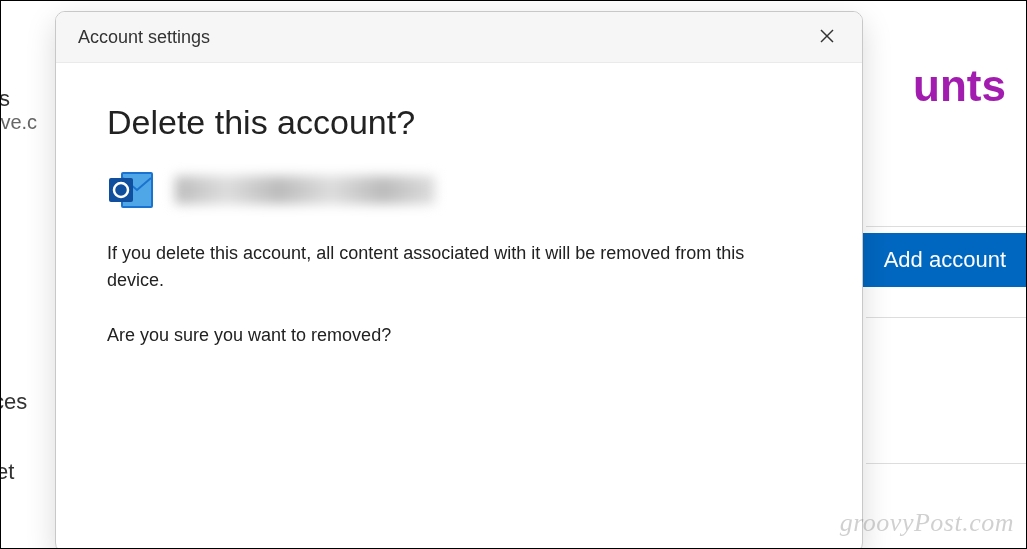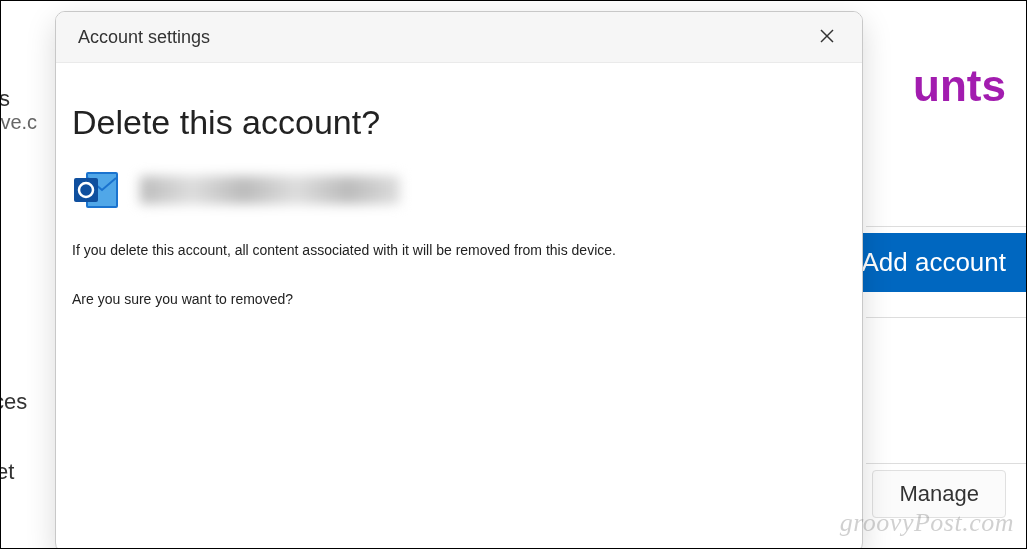--- a/index.html
+++ b/index.html
@@ -53,21 +53,21 @@
       font-size: 22px;
       color: #333;
     }
     .bg-add-account {
       position: absolute;
       top: 232px;
       right: 0;
       background: #0067c0;
       color: #fff;
       padding: 14px 20px 14px 26px;
-      font-size: 26px;
+      font-size: 22px;
       cursor: pointer;
     }
     .bg-divider {
       position: absolute;
       right: 0;
       width: 160px;
       height: 1px;
       background: #ddd;
     }
     .bg-manage {
@@ -110,20 +110,21 @@
       font-size: 18px;
       color: #333;
       background: none;
       border: none;
       cursor: pointer;
       padding: 4px 8px;
       line-height: 1;
     }
     .modal-body {
       padding: 40px 32px 20px 16px;
+      margin-left: 35px;
     }
     .modal-heading {
       font-size: 34px;
       font-weight: 400;
       color: #222;
       margin-bottom: 26px;
     }
     .account-row {
       display: flex;
       align-items: center;
@@ -138,21 +139,21 @@
     }
     .outlook-icon svg { width: 100%; height: 100%; }
     .redacted-email {
       width: 260px;
       height: 28px;
       filter: blur(6px);
       background: linear-gradient(90deg, #bbb 0%, #ddd 20%, #bbb 40%, #ddd 60%, #bbb 80%, #ddd 100%);
       border-radius: 2px;
     }
     .modal-text {
-      font-size: 14px;
+      font-size: 18px;
       color: #222;
       line-height: 1.5;
       margin-bottom: 28px;
       max-width: 680px;
     }
     .watermark {
       position: absolute;
       bottom: 10px;
       right: 12px;
       font-size: 26px;
@@ -169,21 +170,20 @@
 <div class="background-page">
   <div class="bg-title">unts</div>
   <div class="bg-sidebar-text1">s</div>
   <div class="bg-sidebar-text2">ive.c</div>
   <div class="bg-sidebar-text3">ces</div>
   <div class="bg-sidebar-text4">et</div>
   <div class="bg-divider" style="top:225px"></div>
   <div class="bg-add-account">Add account</div>
   <div class="bg-divider" style="top:316px"></div>
   <div class="bg-divider" style="top:462px"></div>
-  <div class="bg-manage">Manage</div>
 </div>
 
 <div class="modal">
   <div class="modal-header">
     <div class="modal-header-title">Account settings</div>
     <button class="close-btn">
       <span>
         <svg width="14" height="14" viewBox="0 0 14 14">
             <line x1="1" y1="1" x2="13" y2="13" stroke="#333" stroke-width="1.5"></line>
             <line x1="13" y1="1" x2="1" y2="13" stroke="#333" stroke-width="1.5"></line>

